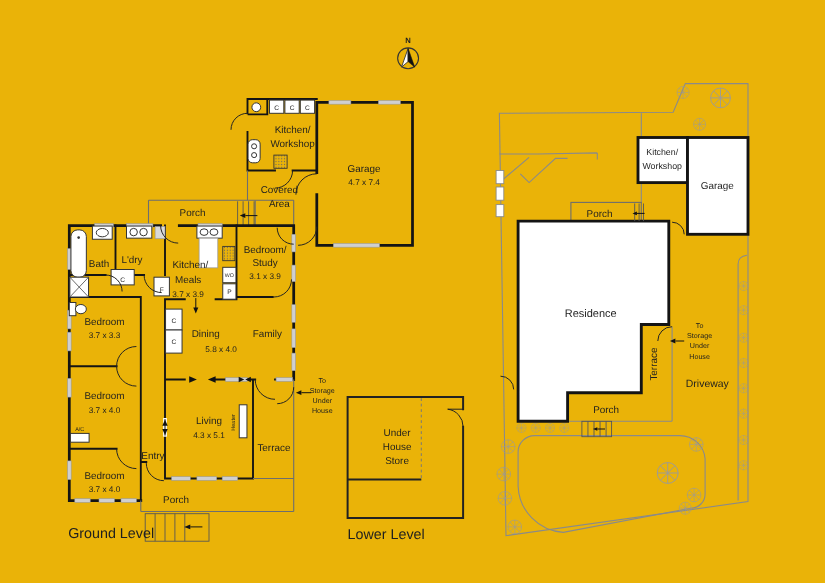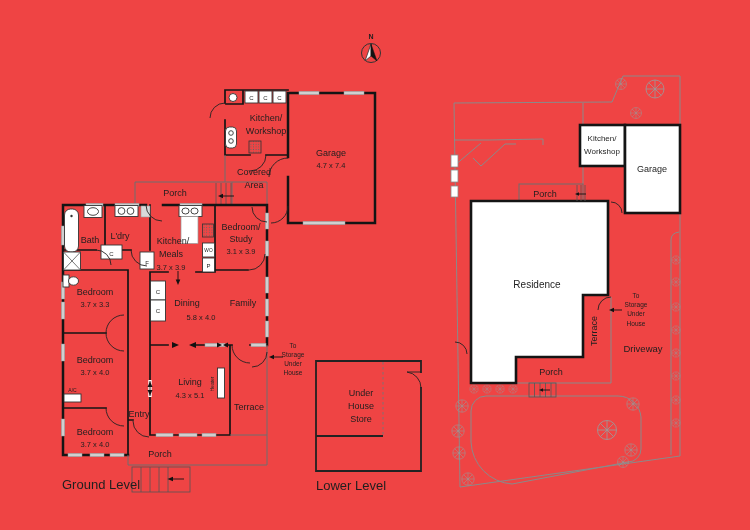--- a/index.html
+++ b/index.html
@@ -1,16 +1,16 @@
 <!DOCTYPE html>
 <html><head>
 <meta charset="utf-8">
 <style>
   html,body{margin:0;padding:0;background:#fff;}
-  .canvas{position:relative;width:750px;height:530px;background:#ef4444;overflow:hidden;
+  .canvas{position:relative;width:750px;height:530px;background:#eab308;overflow:hidden;
           font-family:"Liberation Sans", sans-serif;}
   svg text{fill:#1f1f1f;font-family:"Liberation Sans", sans-serif;}
   .rm{font-size:9px;text-anchor:middle;}
   .rs{font-size:8px;text-anchor:middle;}
   .dm{font-size:7.5px;text-anchor:middle;}
   .sm{font-size:6px;text-anchor:middle;}
   .xs{font-size:5px;text-anchor:middle;}
   .wo{font-size:4.8px;text-anchor:middle;}
   .an{font-size:6.5px;text-anchor:middle;}
   .cap{font-size:13px;text-anchor:start;}

